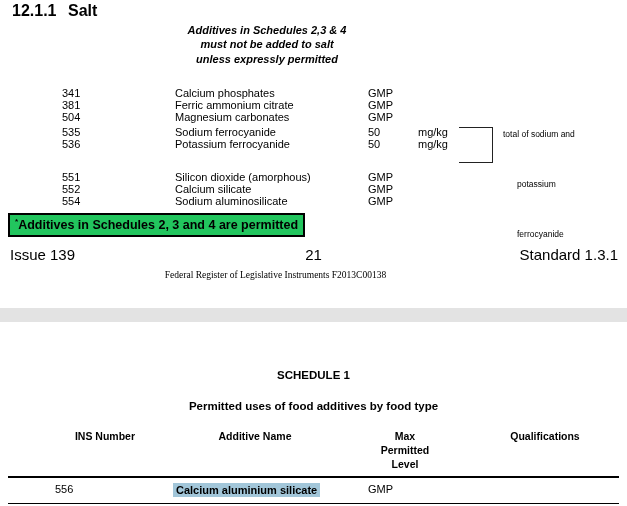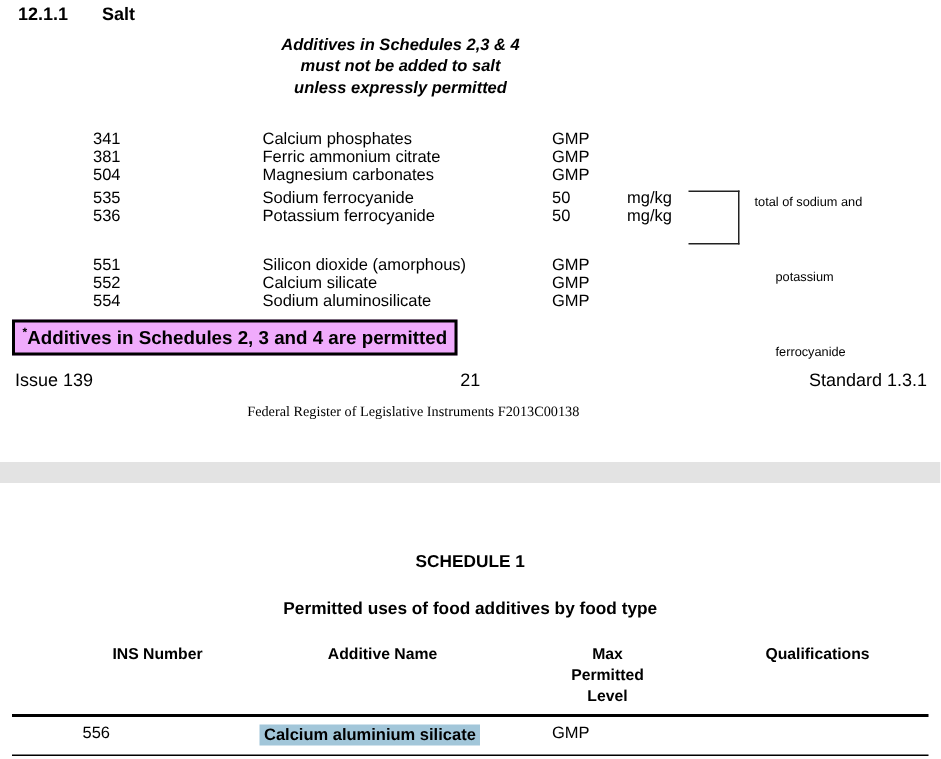--- a/index.html
+++ b/index.html
@@ -9,21 +9,21 @@
     width: 627px;
     height: 506px;
     background: var(--page-background, #fff);
     font-family: "Liberation Sans", sans-serif;
     color: var(--text, #000);
     overflow: hidden;
   }
   .abs { position: absolute; }
 
   
-  .section-heading { top: 2px; font-weight: bold; font-size: 12px; }
+  .section-heading { top: 2px; font-weight: bold; font-size: 16px; }
   .section-number { left: 12px; }
   .section-title  { left: 68px; }
 
   .notice {
     left: 150px; top: 23px; width: 234px;
     text-align: center;
     font-weight: bold; font-style: italic;
     font-size: 11px; line-height: 14.3px;
   }
 
@@ -45,25 +45,25 @@
   }
   .bracket-note .indent { margin-left: 14px; display: block; margin-top: 37px; }
   .bracket-note .first { display: block; }
 
   .boxed-note {
     left: 8px; top: 213px;
     border: 2px solid #000;
     padding: 2px 5px 3px 5px;
     font-weight: bold; font-size: 12.5px;
     white-space: nowrap;
-    background: #f0abfc;
+    background: #22c55e;
   }
   .boxed-note sup { font-size: 8px; vertical-align: super; }
 
-  .footer-line { top: 246px; font-size: 12px; }
+  .footer-line { top: 246px; font-size: 15px; }
   .footer-issue { left: 10px; }
   .footer-page { left: 0; width: 627px; text-align: center; }
   .footer-standard { right: 9px; }
 
   .register-line {
     left: 0; top: 270px; width: 551px;
     text-align: center;
     font-family: "Liberation Serif", serif;
     font-size: 9.5px;
   }

